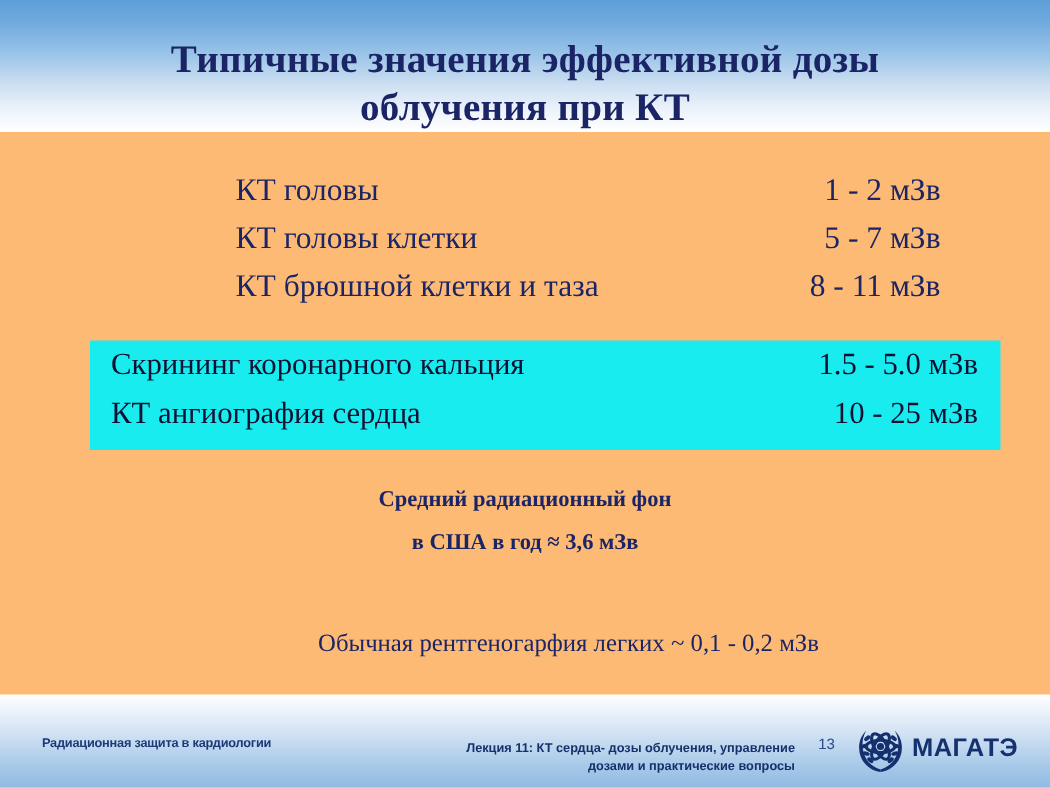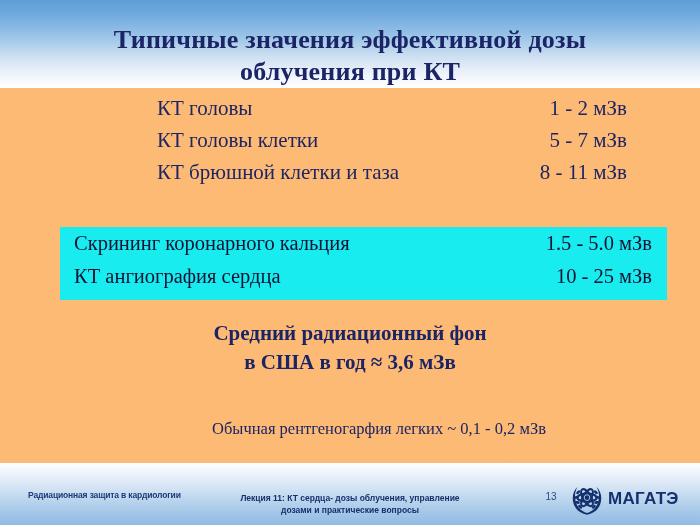--- a/index.html
+++ b/index.html
@@ -62,21 +62,21 @@
     letter-spacing: 0.2px;
   }
   .title-line {
     display: block;
   }
 
   
   .dose-list {
     position: absolute;
     left: 157px;
-    top: 96px;
+    top: 114px;
     width: 470px;
   }
   .dose-row {
     display: flex;
     align-items: baseline;
     height: 32px;
     color: #1b2566;
     font-size: 21px;
   }
   .dose-label {
@@ -116,21 +116,21 @@
 
   
   .emphasis {
     position: absolute;
     left: 0;
     top: 319px;
     width: 700px;
     text-align: center;
     color: #1b2566;
     font-weight: bold;
-    font-size: 21px;
+    font-size: 15px;
     line-height: 29px;
   }
   .emphasis-line { display: block; }
 
   
   .footnote {
     position: absolute;
     left: 0;
     top: 419px;
     width: 700px;
@@ -150,21 +150,21 @@
     font-size: 8.5px;
     font-weight: bold;
     letter-spacing: -0.15px;
     white-space: nowrap;
   }
   .footer-center {
     position: absolute;
     left: 170px;
     top: 492px;
     width: 360px;
-    text-align: center;
+    text-align: right;
     color: #16306b;
     font-family: "Liberation Sans", "DejaVu Sans", sans-serif;
     font-size: 8.5px;
     font-weight: bold;
     line-height: 12px;
   }
   .footer-page {
     position: absolute;
     left: 540px;
     top: 491px;

